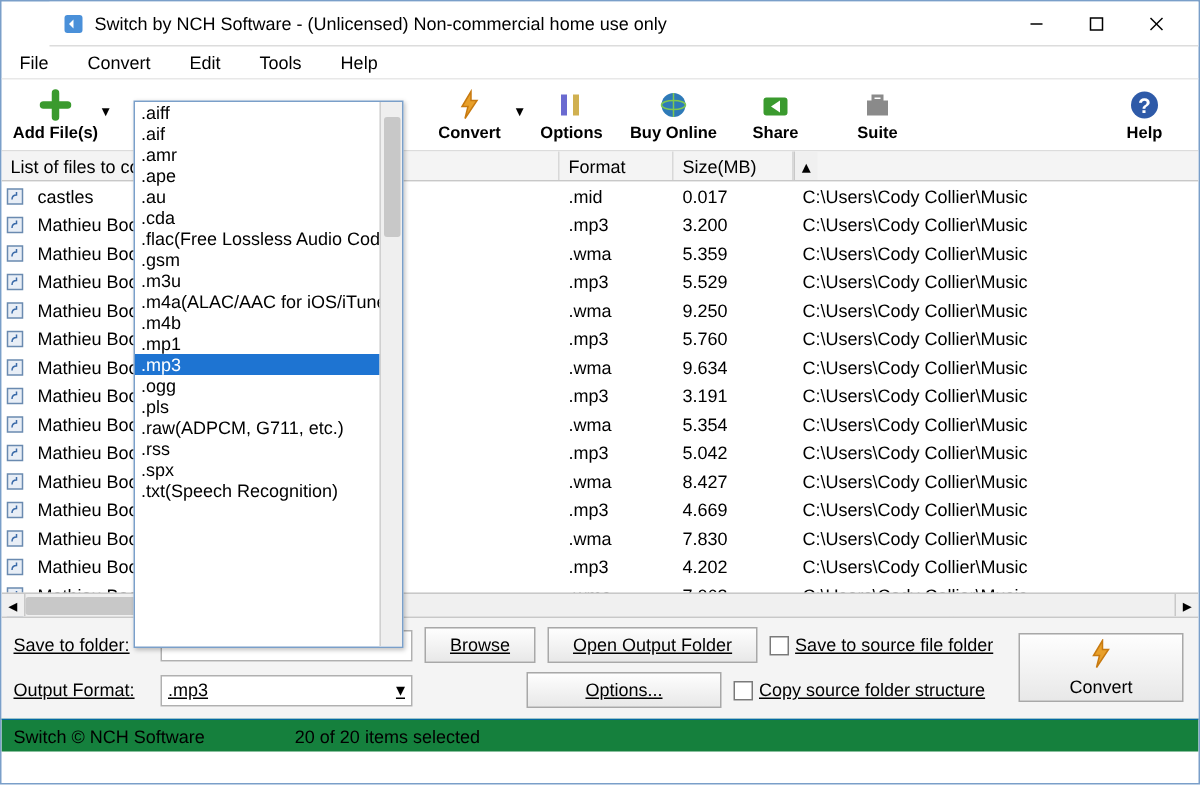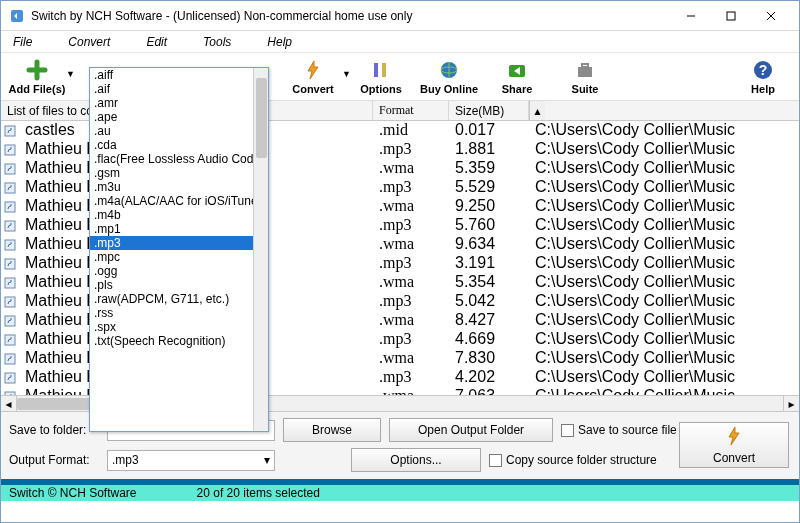--- a/index.html
+++ b/index.html
@@ -1,61 +1,61 @@
 <!DOCTYPE html>
 <html><head>
 <meta charset="utf-8">
 <style>
 * { box-sizing: border-box; margin: 0; padding: 0; }
 body { font-family: "Segoe UI", Tahoma, sans-serif; font-size: 12px; background: #fff; width: 800px; height: 523px; overflow: hidden; border: 1px solid #7a9fc9; position: relative; }
 
-.titlebar { height: 30px; background: #fff; display: flex; align-items: center; padding: 0 8px; border-bottom: 1px solid #dcdcdc; }
+.titlebar { height: 30px; background: #fff; display: flex; align-items: center; padding: 0 8px; border-bottom: 1px solid #dcdcdc; margin-left: 32px; }
 .titlebar .icon { width: 16px; height: 16px; margin-right: 6px; }
 .titlebar .title { flex: 1; font-size: 12px; }
 .winbtn { width: 40px; height: 28px; display: flex; align-items: center; justify-content: center; cursor: default; }
 
-.menubar { height: 22px; display: flex; align-items: center; padding: 0 4px; gap: 20px; border-bottom: 1px solid #e8e8e8; font-style: italic; }
+.menubar { height: 22px; display: flex; align-items: center; padding: 0 4px; gap: 10px; border-bottom: 1px solid #e8e8e8; }
 .menubar .menuitem { padding: 2px 8px; cursor: default; }
 
 .toolbar { height: 48px; display: flex; align-items: center; padding: 0 6px; gap: 8px; border-bottom: 1px solid #dcdcdc; position: relative; }
 .tbtn { display: flex; flex-direction: column; align-items: center; justify-content: center; min-width: 60px; height: 44px; cursor: default; position: relative; }
 .tbtn .glyph { height: 24px; display: flex; align-items: center; justify-content: center; }
 .tbtn .lbl { font-size: 11px; margin-top: 1px; font-weight: bold; }
 .tbtn .dd { position: absolute; right: -8px; top: 14px; font-size: 9px; }
 .spacer { flex: 1; }
 
 .listheader { height: 20px; background: #f4f4f4; border-bottom: 1px solid #c8c8c8; display: flex; font-size: 12px; position: relative; }
 .listheader .col { border-right: 1px solid #d8d8d8; padding: 2px 6px; display:flex;align-items:center;}
 .scrollbtn { width:16px; background:#f0f0f0; border-left:1px solid #c8c8c8; display:flex;align-items:center;justify-content:center;}
 
 .filegrid { height: 290px; overflow: hidden; position: relative; }
-.row { height: 19px; display: flex; font-size: 16px; }
+.row { height: 19px; display: flex; align-items: center; font-size: 12px; }
 .row .c { padding: 0 6px; overflow: hidden; white-space: nowrap; }
 .row .cico { width: 18px; display:flex; align-items:center; justify-content:center;}
 .row:nth-child(odd){ background:#fff;} .row:nth-child(even){background:#fff;}
 
 .bottom { border-top: 1px solid #c8c8c8; padding: 6px 8px; display: flex; flex-direction: column; gap: 6px; background:#f4f4f4; height: 68px; position:relative;}
-.brow { display: flex; align-items: center; gap: 8px; }
+.brow { display: flex; align-items: center; gap: 8px; text-decoration: underline; }
 .brow label { width: 90px; }
 .txtfield { flex: 0 0 168px; height: 21px; border:1px solid #b0b0b0; background:#fff; padding:0 4px; font-size:12px;}
-.btn { height: 24px; padding: 0 28px; border:1px solid #a8a8a8; background:linear-gradient(#fefefe,#e8e8e8); font-size:12px; cursor:default; display:flex;align-items:center;}
+.btn { height: 24px; padding: 0 16px; border:1px solid #a8a8a8; background:linear-gradient(#fefefe,#e8e8e8); font-size:12px; cursor:default; display:flex;align-items:center;}
 .chk { display:flex; align-items:center; gap:4px;}
 .chk .box { width:13px;height:13px;border:1px solid #7a7a7a;background:#fff;}
 .convertbtn { position:absolute; right:10px; top:10px; width:110px; height:46px; border:1px solid #a8a8a8; background:linear-gradient(#fefefe,#e8e8e8); display:flex; flex-direction:column; align-items:center; justify-content:center; gap:2px;}
 
-.status { height: 22px; border-top:6px solid #0369a1; display:flex; align-items:center; padding:0 8px; font-size:12px; background:#5eead4;}
+.status { height: 22px; border-top:1px solid #0369a1; display:flex; align-items:center; padding:0 8px; font-size:12px; background:#15803d;}
 .status .seg { margin-right: 60px; }
 
 .dropdown { position:absolute; left:88px; top:66px; width:180px; height:365px; background:#fff; border:1px solid #7a9fc9; z-index:50; overflow:hidden; box-shadow:1px 1px 3px rgba(0,0,0,.25);}
 .dropdown .opt { height:14px; padding:0 4px; font-size:12px; line-height:14px; cursor:default; white-space:nowrap; overflow:hidden;}
 .dropdown .opt.sel { background:#1e74d2; color:#fff;}
 .dropdown .sb { position:absolute; right:0; top:0; width:15px; height:100%; background:#efefef; border-left:1px solid #d0d0d0;}
 .dropdown .sb .thumb { position:absolute; left:2px; width:11px; background:#c8c8c8; border-radius:2px;}
 
-.col-name{width:372px;} .col-fmt{width:76px;font-family:Liberation Serif, serif;} .col-size{width:80px;} .col-fold{flex:1;}
+.col-name{width:372px;} .col-fmt{width:76px;} .col-size{width:80px;} .col-fold{flex:1;}
 .gridscroll { position:absolute; left:0; right:0; bottom:0; height:16px; background:#f0f0f0; border-top:1px solid #c8c8c8; display:flex;}
 .gridscroll .ar{width:16px;display:flex;align-items:center;justify-content:center;border-right:1px solid #c8c8c8;}
 .gridscroll .ar:last-child{border-right:none;border-left:1px solid #c8c8c8;}
 .gridscroll .track{flex:1;position:relative;}
 .gridscroll .thumb{position:absolute;left:0;top:2px;height:12px;width:240px;background:#c8c8c8;border-radius:2px;}
 </style>
 </head>
 <body>
 
 <div class="titlebar">
@@ -184,21 +184,21 @@
     </div>
     <div class="row">
       <span class="cico">
         <svg width="12" height="12">
           <rect x="1" y="1" width="10" height="10" fill="#e8eef6" stroke="#6a8ab0"></rect>
           <path d="M4 8 Q4 5 7 5 L7 3" stroke="#3a6aa8" fill="none"></path>
         </svg>
       </span>
       <span class="c" style="width:354px">Mathieu Boog</span>
       <span class="c col-fmt">.mp3</span>
-      <span class="c col-size">1.881</span>
+      <span class="c col-size">3.200</span>
       <span class="c col-fold">C:\Users\Cody Collier\Music</span>
     </div>
     <div class="row">
       <span class="cico">
         <svg width="12" height="12">
           <rect x="1" y="1" width="10" height="10" fill="#e8eef6" stroke="#6a8ab0"></rect>
           <path d="M4 8 Q4 5 7 5 L7 3" stroke="#3a6aa8" fill="none"></path>
         </svg>
       </span>
       <span class="c" style="width:354px">Mathieu Boog</span>
@@ -415,21 +415,20 @@
     <div class="opt">.ape</div>
     <div class="opt">.au</div>
     <div class="opt">.cda</div>
     <div class="opt">.flac(Free Lossless Audio Codec)</div>
     <div class="opt">.gsm</div>
     <div class="opt">.m3u</div>
     <div class="opt">.m4a(ALAC/AAC for iOS/iTunes)</div>
     <div class="opt">.m4b</div>
     <div class="opt">.mp1</div>
     <div class="opt sel">.mp3</div>
-    <div class="opt">.mpc</div>
     <div class="opt">.ogg</div>
     <div class="opt">.pls</div>
     <div class="opt">.raw(ADPCM, G711, etc.)</div>
     <div class="opt">.rss</div>
     <div class="opt">.spx</div>
     <div class="opt">.txt(Speech Recognition)</div>
     <div class="sb">
       <div class="thumb" style="top:10px;height:80px"></div>
     </div>
 </div>

